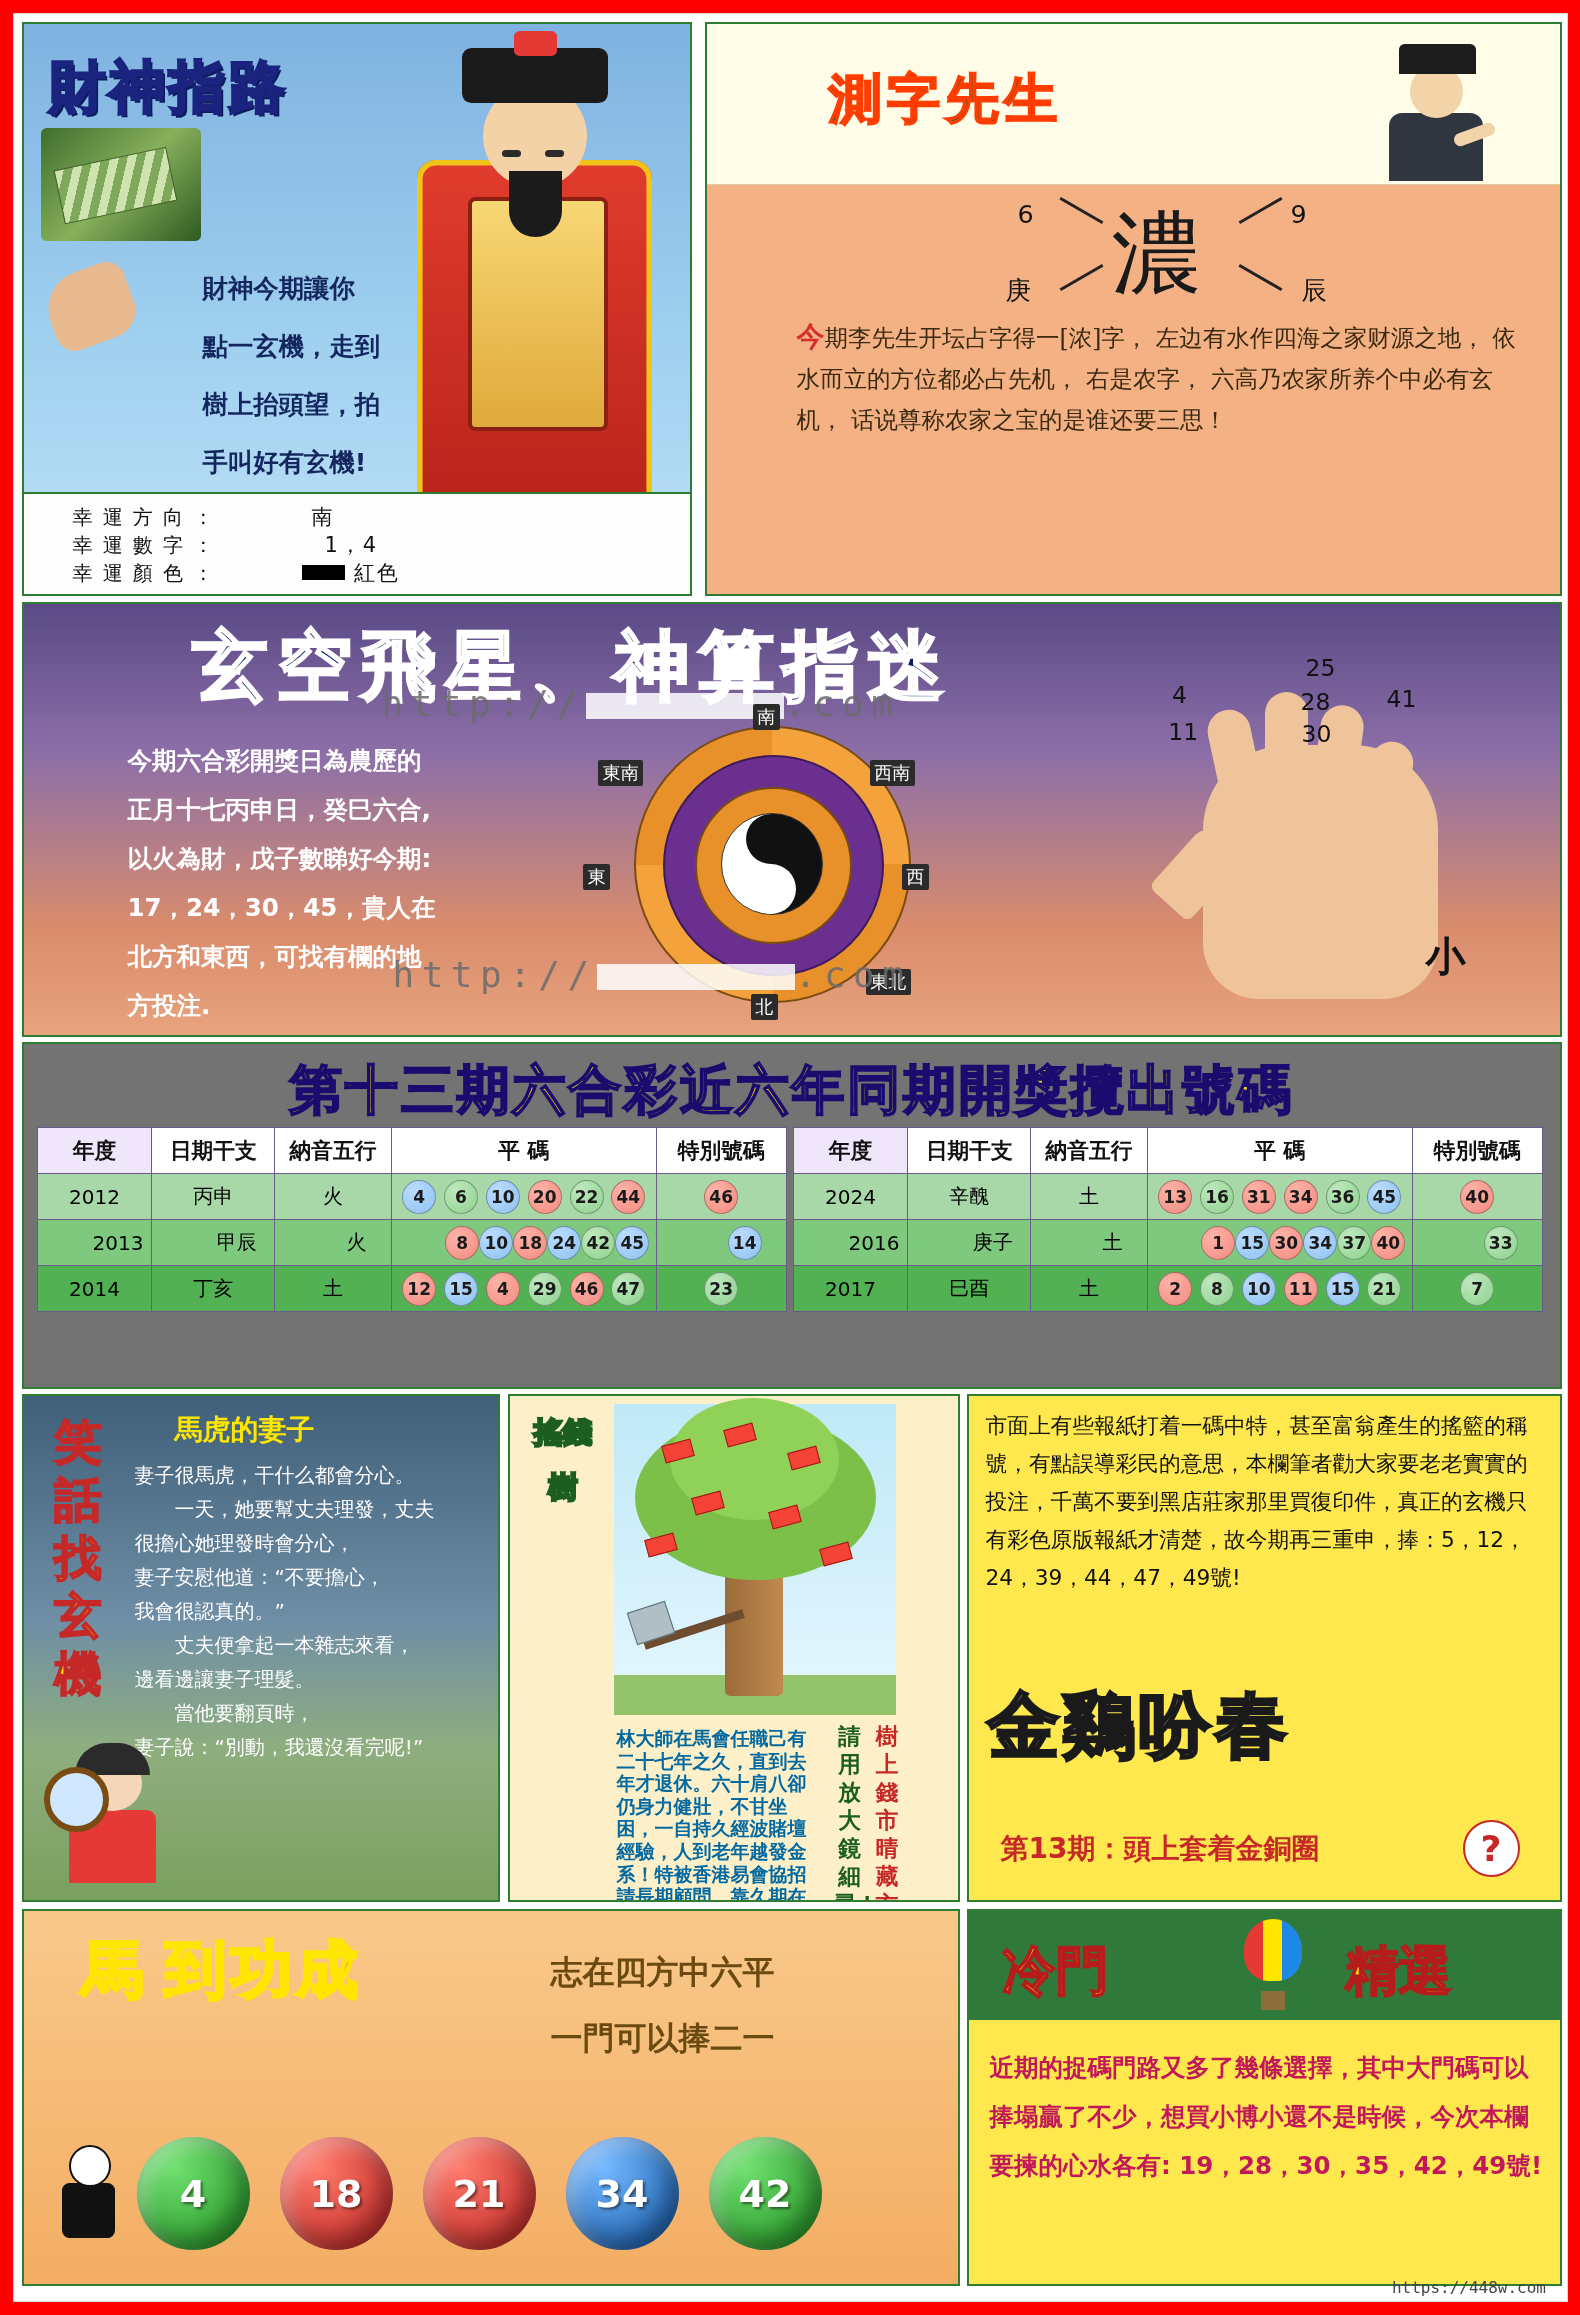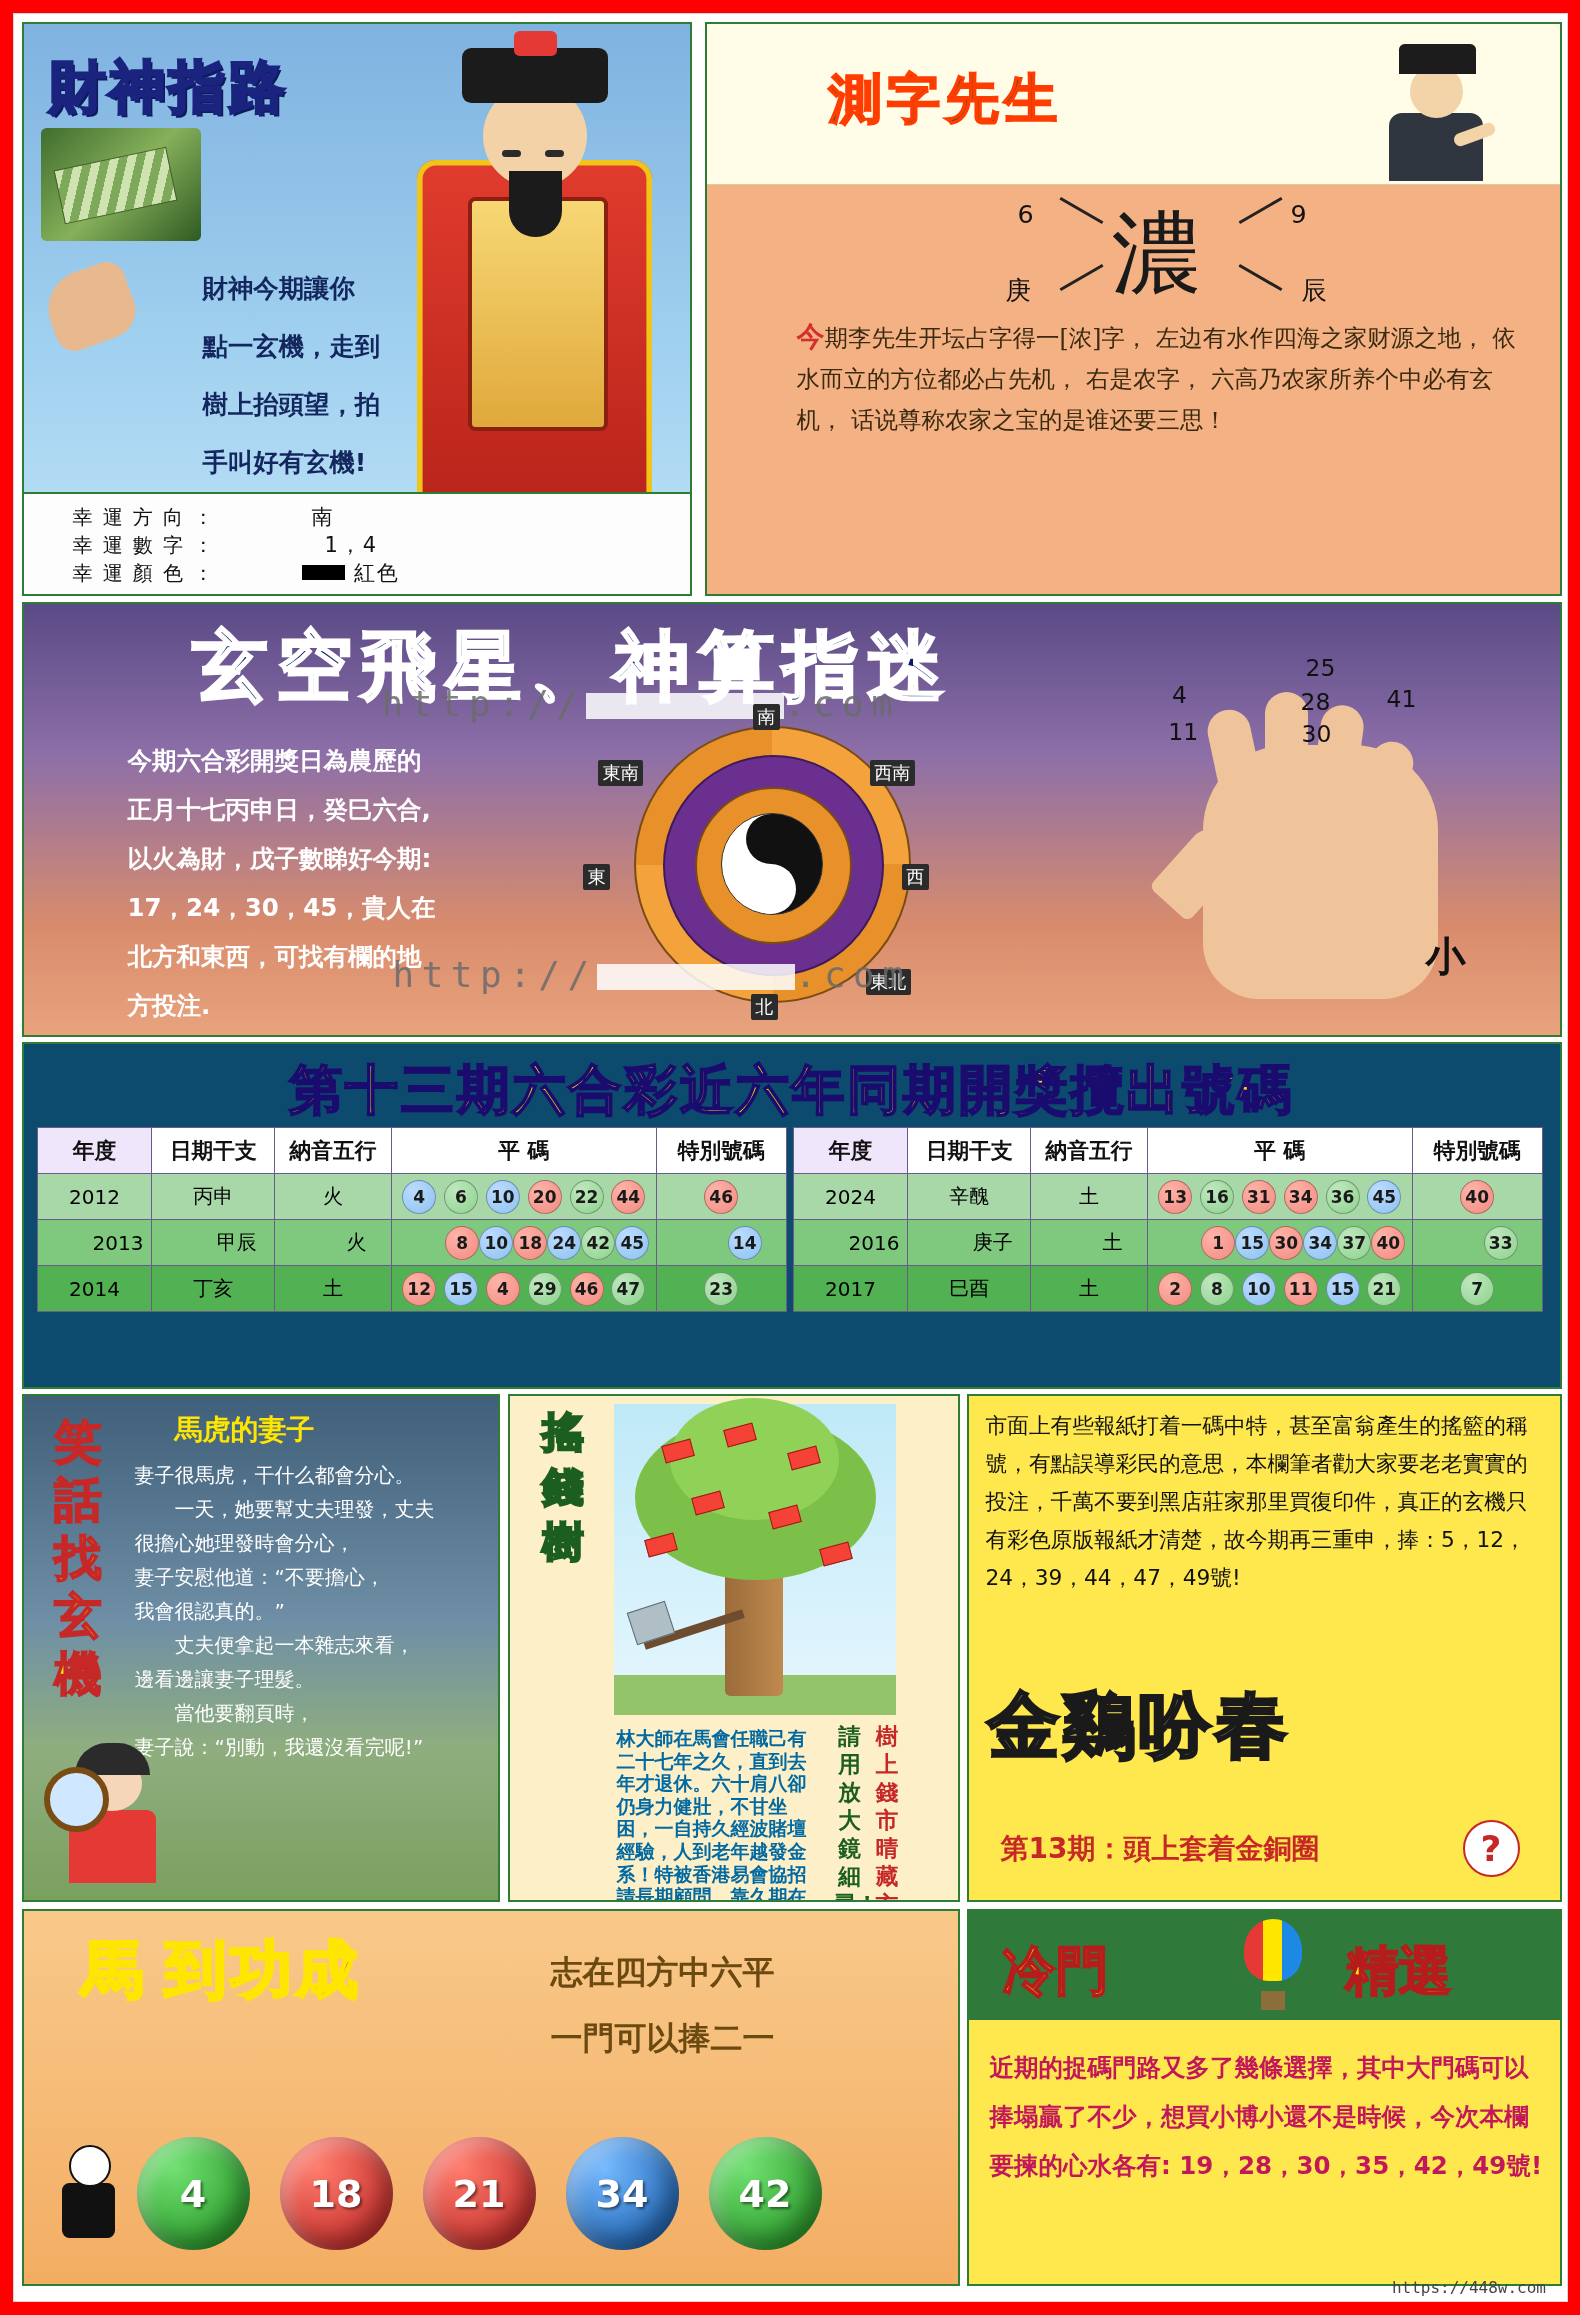--- a/index.html
+++ b/index.html
@@ -136,21 +136,21 @@
   .palm-num{position:absolute;font-size:23.5px;color:#111;}
   .palm-small{position:absolute;right:38px;bottom:43px;font-size:40px;color:#111;font-weight:bold;}
   .wmark{
     position:absolute;font-size:36px;color:#6b6b6b;letter-spacing:7.5px;
     font-family:"DejaVu Sans Mono","Liberation Mono",monospace;opacity:.85;
   }
   .wmark .blank{display:inline-block;width:198px;height:26px;background:#ffffff;vertical-align:middle;}
   
   .tableblock{
     position:absolute;left:7.5px;top:1028px;width:1540px;height:347px;
-    background:#0c4a6e;border:2.8px solid #2e7d32;box-sizing:border-box;
+    background:#737373;border:2.8px solid #2e7d32;box-sizing:border-box;
   }
   .tb-title{
     text-align:center;font-size:53px;font-weight:bold;color:#ffe600;
     -webkit-text-stroke:1.9px #1a0b6e;letter-spacing:2.8px;margin-top:11.3px;
   }
   .tbl-wrap{position:absolute;left:13px;top:83px;width:1508px;display:flex;gap:6px;}
   table{border-collapse:collapse;width:750px;font-size:20px;}
   th,td{border:0.9px solid #6a5b8a;text-align:center;height:43px;}
   thead th{background:#ffffff;font-weight:bold;color:#111;font-size:21.7px;}
   .c-year{background:#efe6fb;width:68px;}
@@ -188,21 +188,21 @@
   .girl-hair{position:absolute;left:34px;top:7.5px;width:75px;height:32px;background:#2b2b2b;border-radius:38px 38px 0 0;}
   .girl-body{position:absolute;left:28px;top:75px;width:87px;height:73px;background:#e53935;border-radius:9.4px 9.4px 0 0;}
   .glass{position:absolute;left:3.8px;top:32px;width:53px;height:53px;border-radius:50%;background:#cfe8ff;border:6.6px solid #7a4b12;}
   
   .tree{
     position:absolute;left:486px;top:0;width:452px;height:508px;
     background:#fdf0c8;border:2.8px solid #2e7d32;box-sizing:border-box;overflow:hidden;
   }
   .tree-title{
     position:absolute;left:13px;top:9.4px;width:81px;
-    font-size:41px;font-weight:bold;color:#ffe600;-webkit-text-stroke:2.8px #1b5e20;
+    font-size:29px;font-weight:bold;color:#ffe600;-webkit-text-stroke:2.8px #1b5e20;
     line-height:55px;text-align:center;
   }
   .tree-art{position:absolute;left:104px;top:7.5px;width:282px;height:311px;}
   .tree-sky{position:absolute;left:0;top:0;width:100%;height:100%;background:linear-gradient(180deg,#bfe9f7,#e6f7ff);}
   .tree-crown{position:absolute;left:21px;top:11.3px;width:241px;height:165px;background:#7cc04a;border-radius:50%;}
   .tree-crown2{position:absolute;left:56px;top:-5.6px;width:169px;height:122px;background:#8fd257;border-radius:50%;}
   .tree-trunk{position:absolute;left:111px;top:151px;width:58px;height:141px;background:linear-gradient(90deg,#9b6b3a,#c08a4e);border-radius:5.6px;}
   .tree-ground{position:absolute;left:0;bottom:0;width:100%;height:40px;background:#93c36a;}
   .bill{position:absolute;width:28px;height:16px;background:#f44336;border:0.9px solid #9b1b12;transform:rotate(-15deg);}
   .axe-h{position:absolute;left:28px;top:221px;width:104px;height:9.4px;background:#6d4c2f;transform:rotate(-18deg);}

